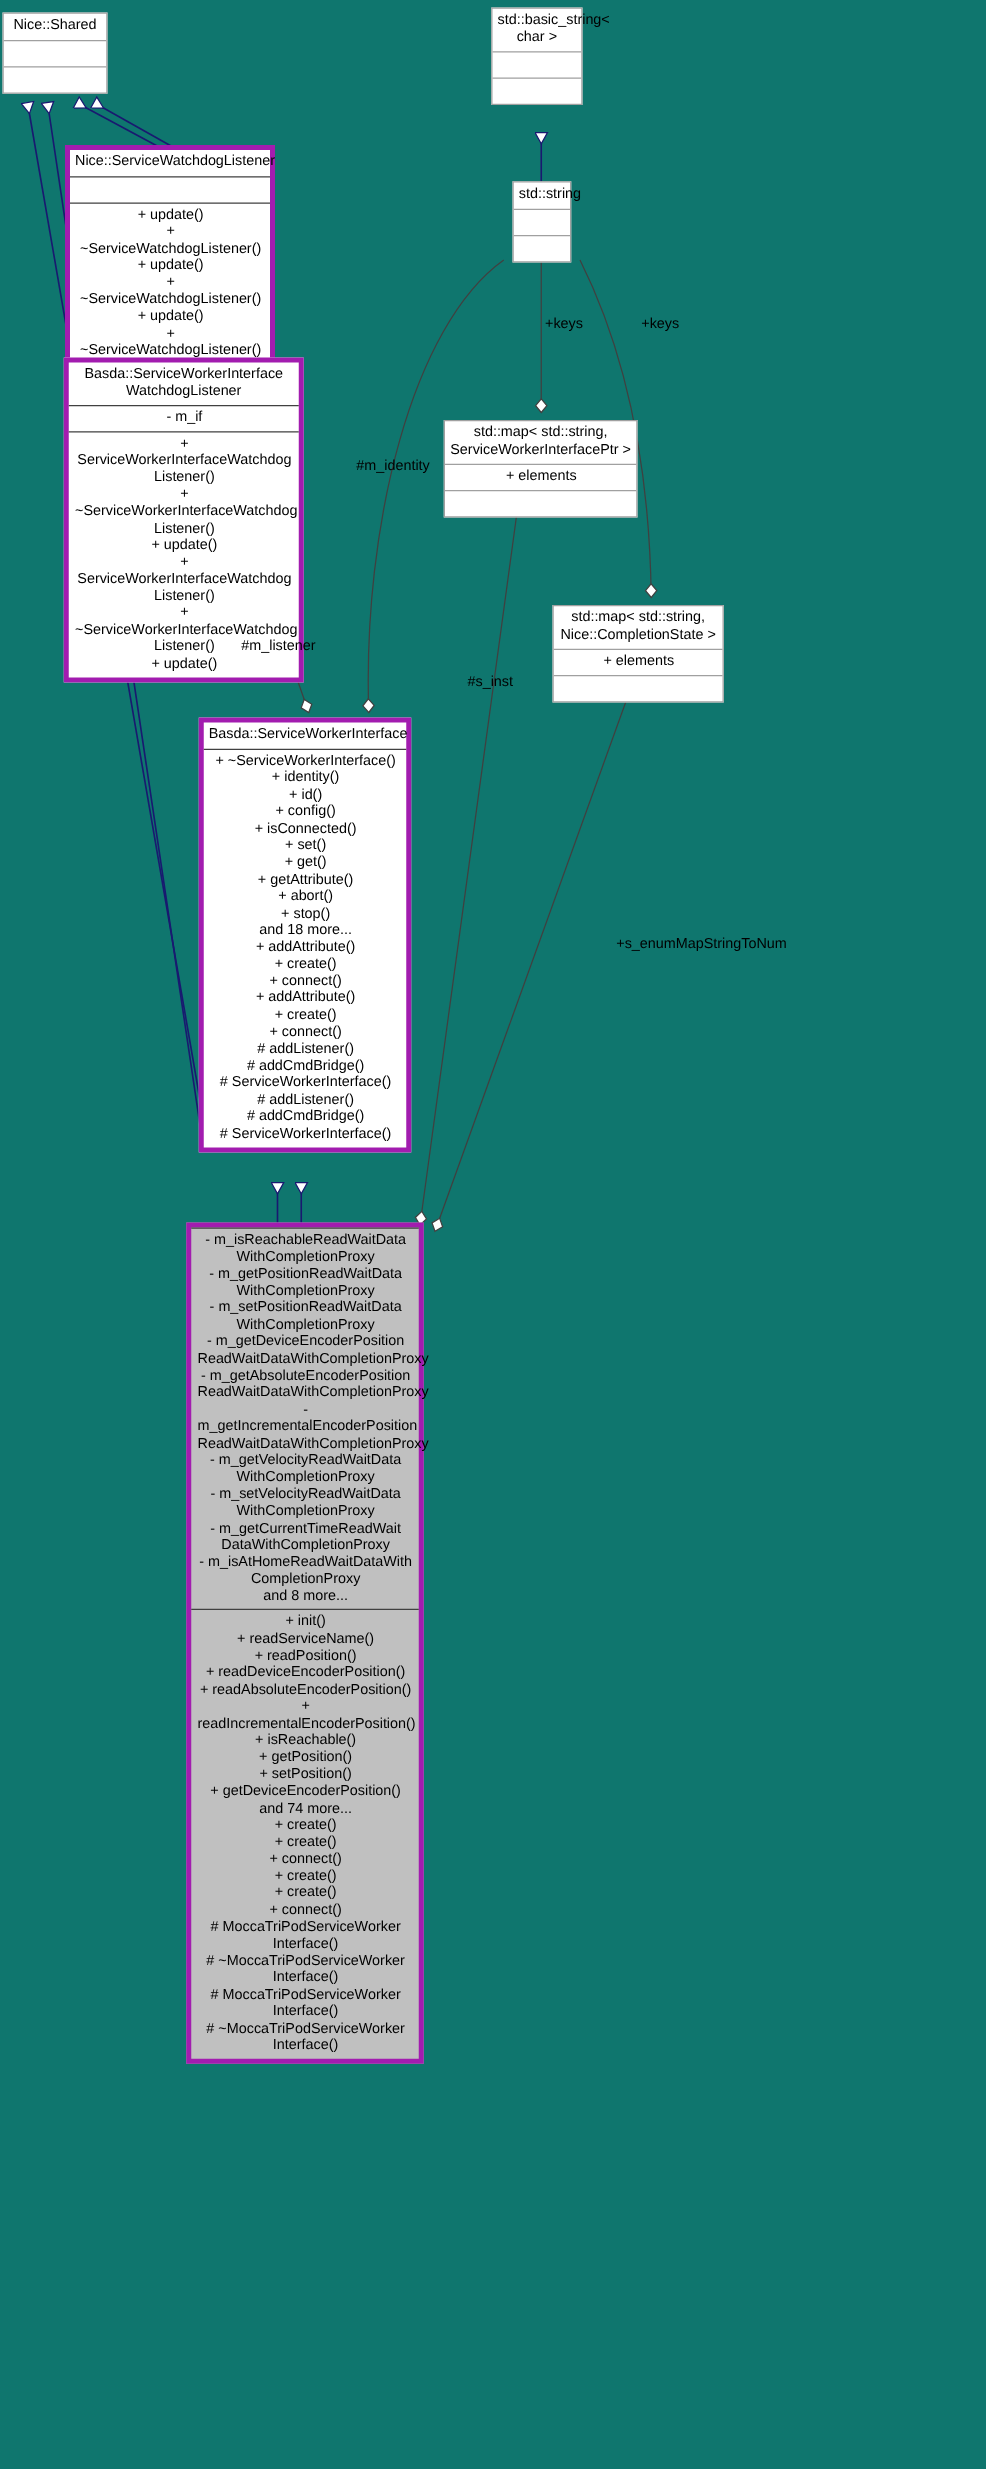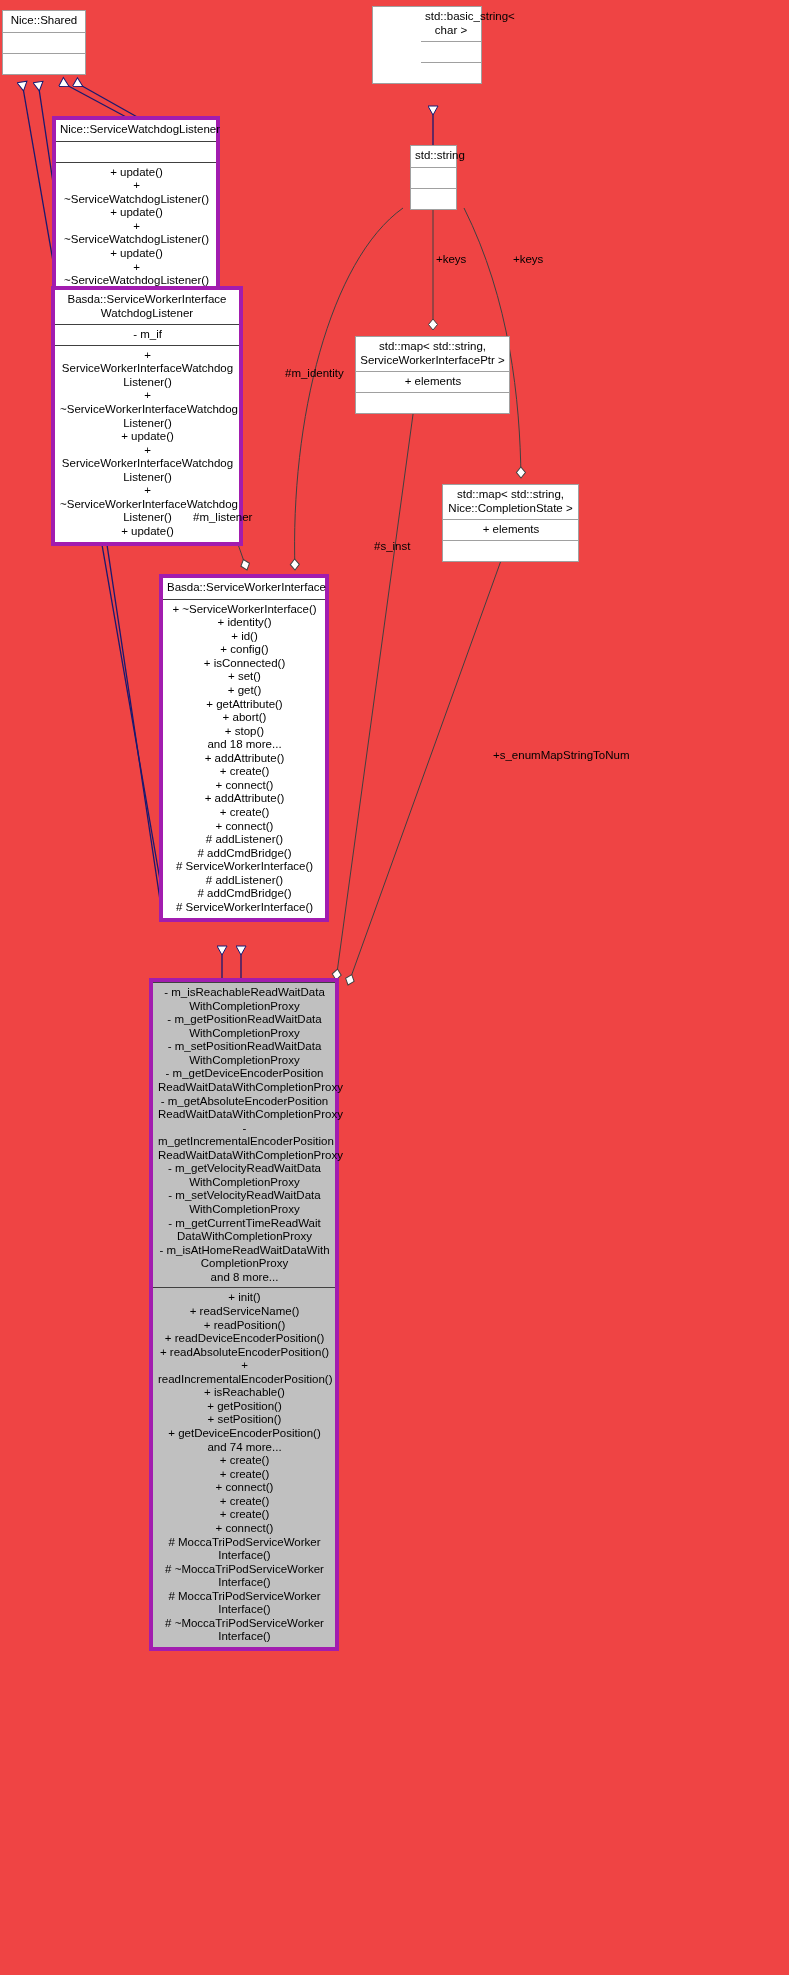--- a/index.html
+++ b/index.html
@@ -6,21 +6,21 @@
   body{
     font-family:"Liberation Sans","DejaVu Sans",sans-serif;
     color:#000;
     -webkit-font-smoothing:antialiased;
   }
   #canvas{
     position:relative;
     width:789px;
     height:1975px;
     overflow:hidden;
-    background:#ef4444;
+    background:#0f766e;
   }
   svg.edges{
     position:absolute;
     left:0; top:0;
     width:789px;
     height:1975px;
     pointer-events:none;
   }
   .node{
     position:absolute;
@@ -163,21 +163,21 @@
 Listener()</div>
         <div class="row">+ update()</div>
         <div class="row">+ ServiceWorkerInterfaceWatchdog
 Listener()</div>
         <div class="row">+ ~ServiceWorkerInterfaceWatchdog
 Listener()</div>
         <div class="row">+ update()</div>
       </div>
   </div>
 
-  <div class="node" style="left:372px; top:6px; width:110px;padding-left:48px;">
+  <div class="node" style="left:393px; top:6px; width:73px;">
     <div class="title">std::basic_string&lt;
 char &gt;</div>
     <div class="sep attrs empty"></div>
     <div class="sep ops empty"></div>
   </div>
 
   <div class="node" style="left:410px; top:145px; width:47px;">
     <div class="title">std::string</div>
     <div class="sep attrs empty"></div>
     <div class="sep ops empty"></div>

